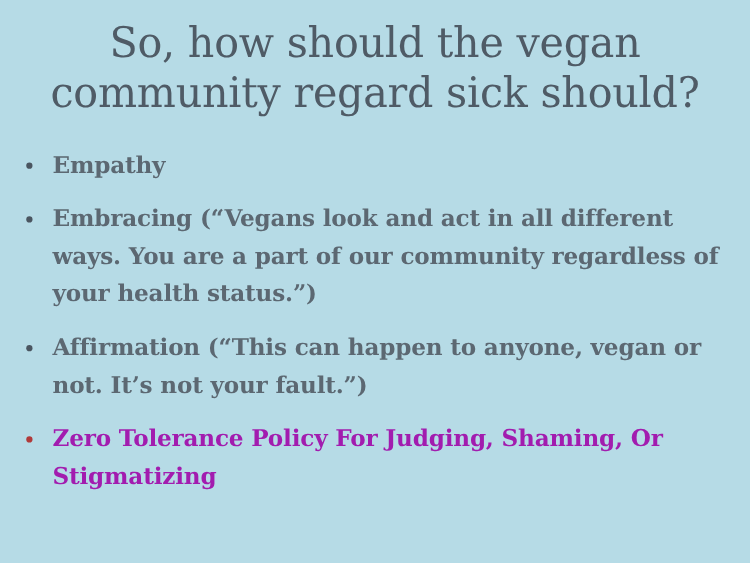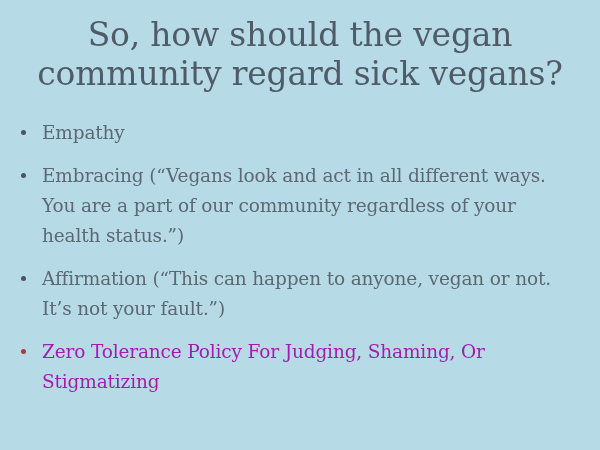--- a/index.html
+++ b/index.html
@@ -50,21 +50,21 @@
     list-style: none;
   }
   .bullet {
     position: relative;
     padding-left: 42px;
     padding-right: 22px;
     margin: 0 0 13px 0;
     color: #5c6872;
     font-family: "DejaVu Serif", "Liberation Serif", serif;
     font-size: 18.5px;
-    font-weight: 400;
+    font-weight: 700;
     line-height: 30px;
     letter-spacing: -0.15px;
   }
   .bullet .dot {
     position: absolute;
     left: 21px;
     top: 12px;
     width: 5px;
     height: 5px;
     border-radius: 50%;
@@ -80,21 +80,21 @@
     display: block;
   }
 </style>
 </head>
 <body>
 
 <div class="slide">
 
   <div class="title">
     <span class="title-line">So, how should the vegan</span>
-    <span class="title-line">community regard sick vegans?</span>
+    <span class="title-line">community regard sick should?</span>
   </div>
 
   <ul class="bullets">
     <li class="bullet">
       <span class="dot"></span>
       <span class="txt">Empathy</span>
     </li>
     <li class="bullet">
       <span class="dot"></span>
       <span class="txt">Embracing (“Vegans look and act in all different ways. You are a part of our community regardless of your health status.”)</span>

